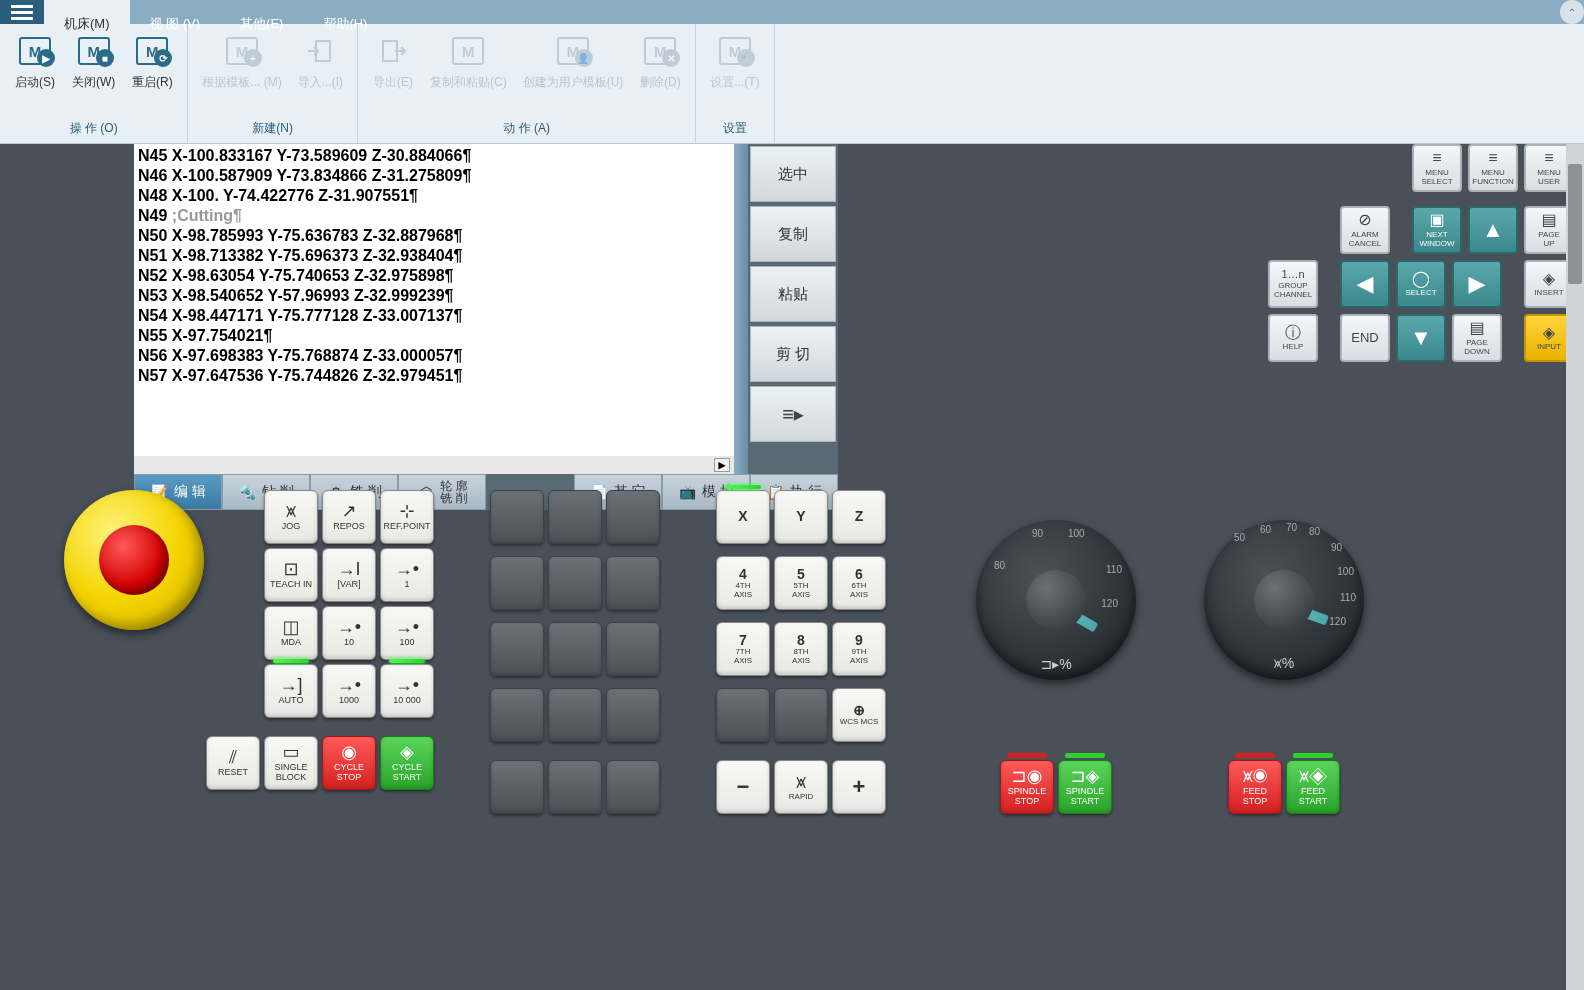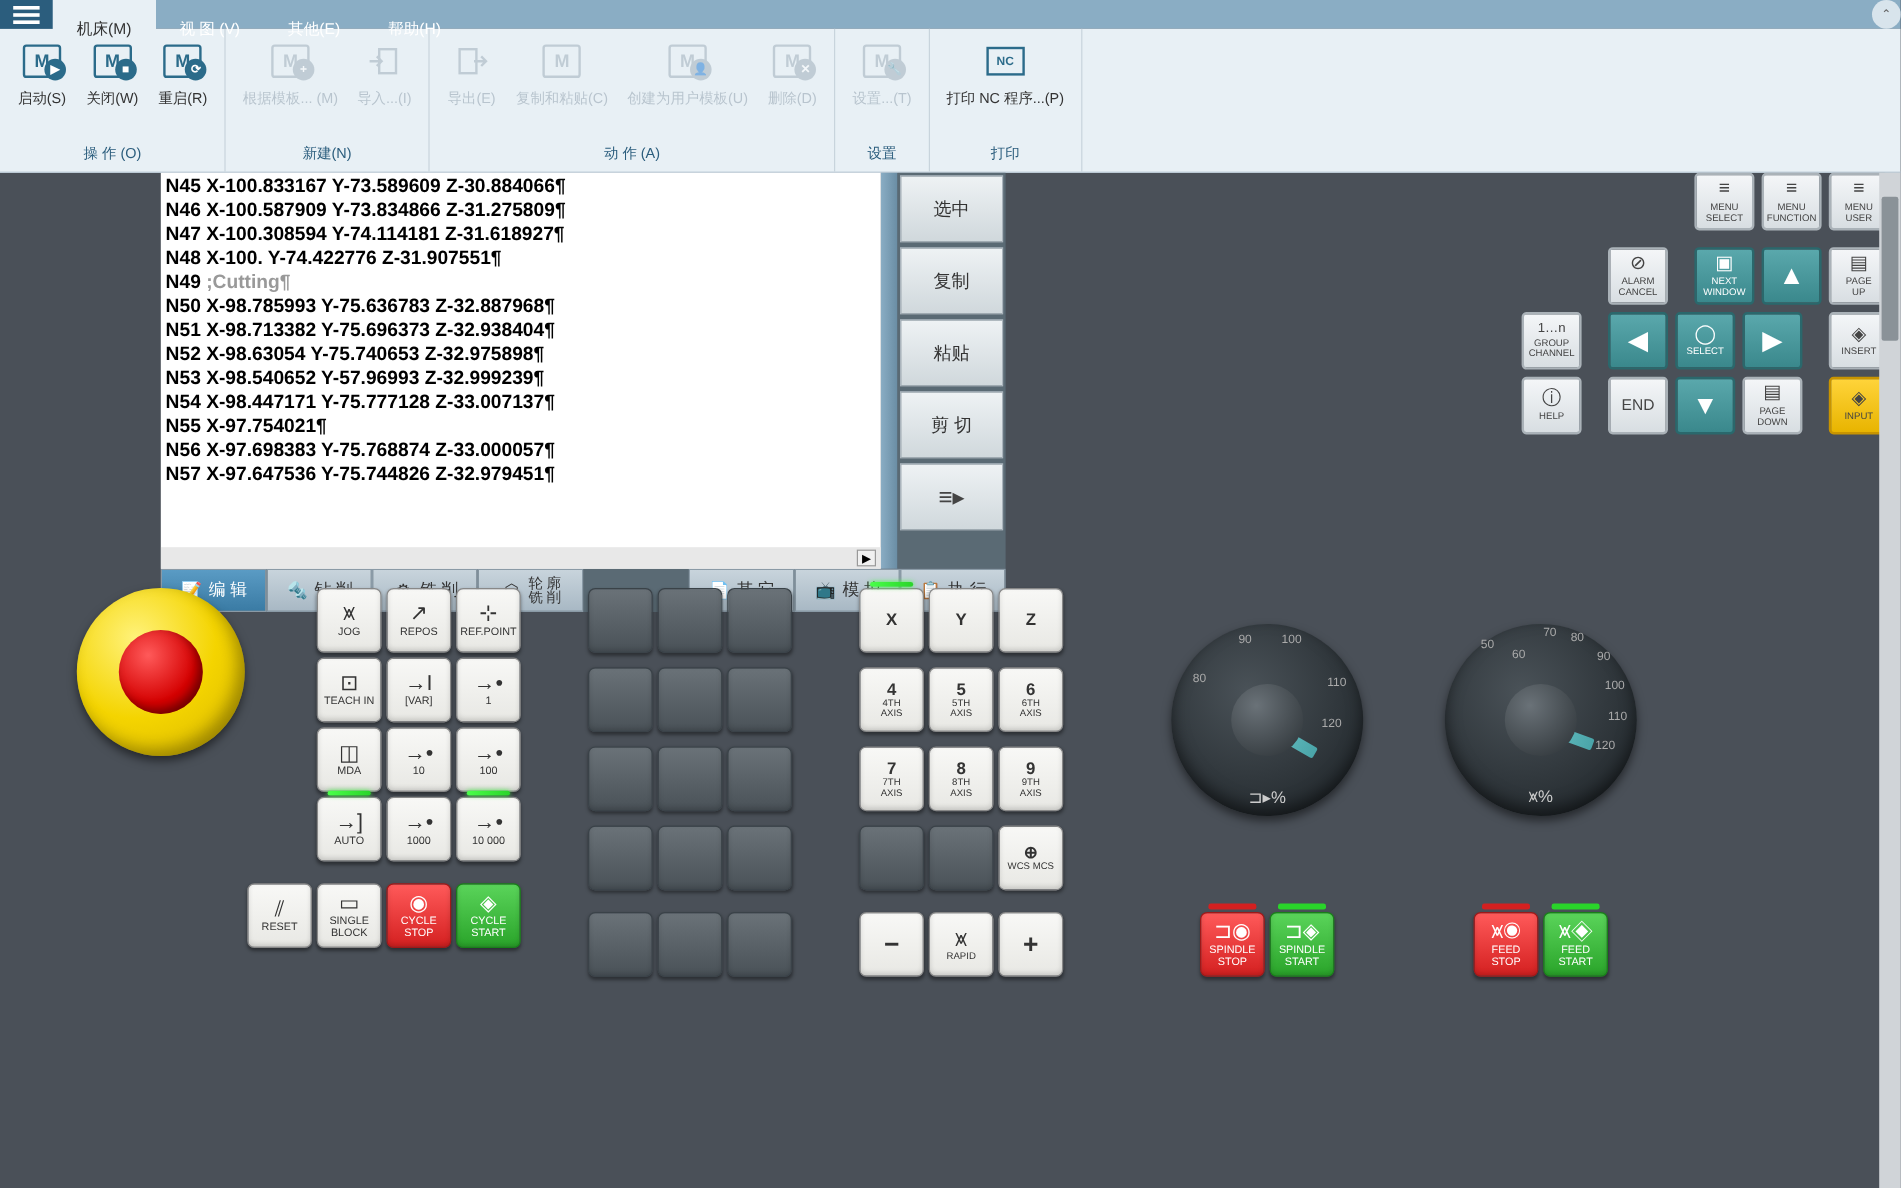--- a/index.html
+++ b/index.html
@@ -195,38 +195,26 @@
     <div class="ribbon-items">
       <div class="ribbon-item disabled">
           <div class="ribbon-icon">
             <div class="m-box gray">M<div class="overlay-icon gray">🔧</div></div>
           </div>
           <span>设置...(T)</span>
         </div>
     </div>
     <div class="ribbon-group-label">设置</div>
   </div>
-  <div class="ribbon-group">
-    <div class="ribbon-items">
-      <div class="ribbon-item">
-          <div class="ribbon-icon">
-            <div class="nc-box">NC</div>
-          </div>
-          <span style="white-space:pre-line">打印 NC 程序...(P)</span>
-        </div>
-    </div>
-    <div class="ribbon-group-label">打印</div>
-  </div>
 </div>
 
 <div class="main-area">
   <div class="code-area">
     <div class="code-line">N45 X-100.833167 Y-73.589609 Z-30.884066¶</div>
     <div class="code-line">N46 X-100.587909 Y-73.834866 Z-31.275809¶</div>
-    <div class="code-line">N47 X-100.308594 Y-74.114181 Z-31.618927¶</div>
     <div class="code-line">N48 X-100. Y-74.422776 Z-31.907551¶</div>
     <div class="code-line"><span>N49 </span><span class="comment">;Cutting¶</span></div>
     <div class="code-line">N50 X-98.785993 Y-75.636783 Z-32.887968¶</div>
     <div class="code-line">N51 X-98.713382 Y-75.696373 Z-32.938404¶</div>
     <div class="code-line">N52 X-98.63054 Y-75.740653 Z-32.975898¶</div>
     <div class="code-line">N53 X-98.540652 Y-57.96993 Z-32.999239¶</div>
     <div class="code-line">N54 X-98.447171 Y-75.777128 Z-33.007137¶</div>
     <div class="code-line">N55 X-97.754021¶</div>
     <div class="code-line">N56 X-97.698383 Y-75.768874 Z-33.000057¶</div>
     <div class="code-line">N57 X-97.647536 Y-75.744826 Z-32.979451¶</div>
@@ -528,21 +516,21 @@
       <span class="dial-tick" style="right:14px;top:44px">110</span>
       <span class="dial-tick" style="right:18px;top:78px">120</span>
       <div class="dial-pointer"></div>
         <div class="dial-knob"></div>
       <div class="dial-label">⊐▸%</div>
     </div>
   </div>
   <div class="dial-group g2">
     <div class="dial">
       <span class="dial-tick" style="left:30px;top:12px">50</span>
-      <span class="dial-tick" style="left:56px;top:20px">60</span>
+      <span class="dial-tick" style="left:56px;top:4px">60</span>
       <span class="dial-tick" style="left:82px;top:2px">70</span>
       <span class="dial-tick" style="right:44px;top:6px">80</span>
       <span class="dial-tick" style="right:22px;top:22px">90</span>
       <span class="dial-tick" style="right:10px;top:46px">100</span>
       <span class="dial-tick" style="right:8px;top:72px">110</span>
       <span class="dial-tick" style="right:18px;top:96px">120</span>
       <div class="dial-pointer" style="transform:rotate(20deg)"></div>
         <div class="dial-knob"></div>
       <div class="dial-label">⩙%</div>
     </div>

